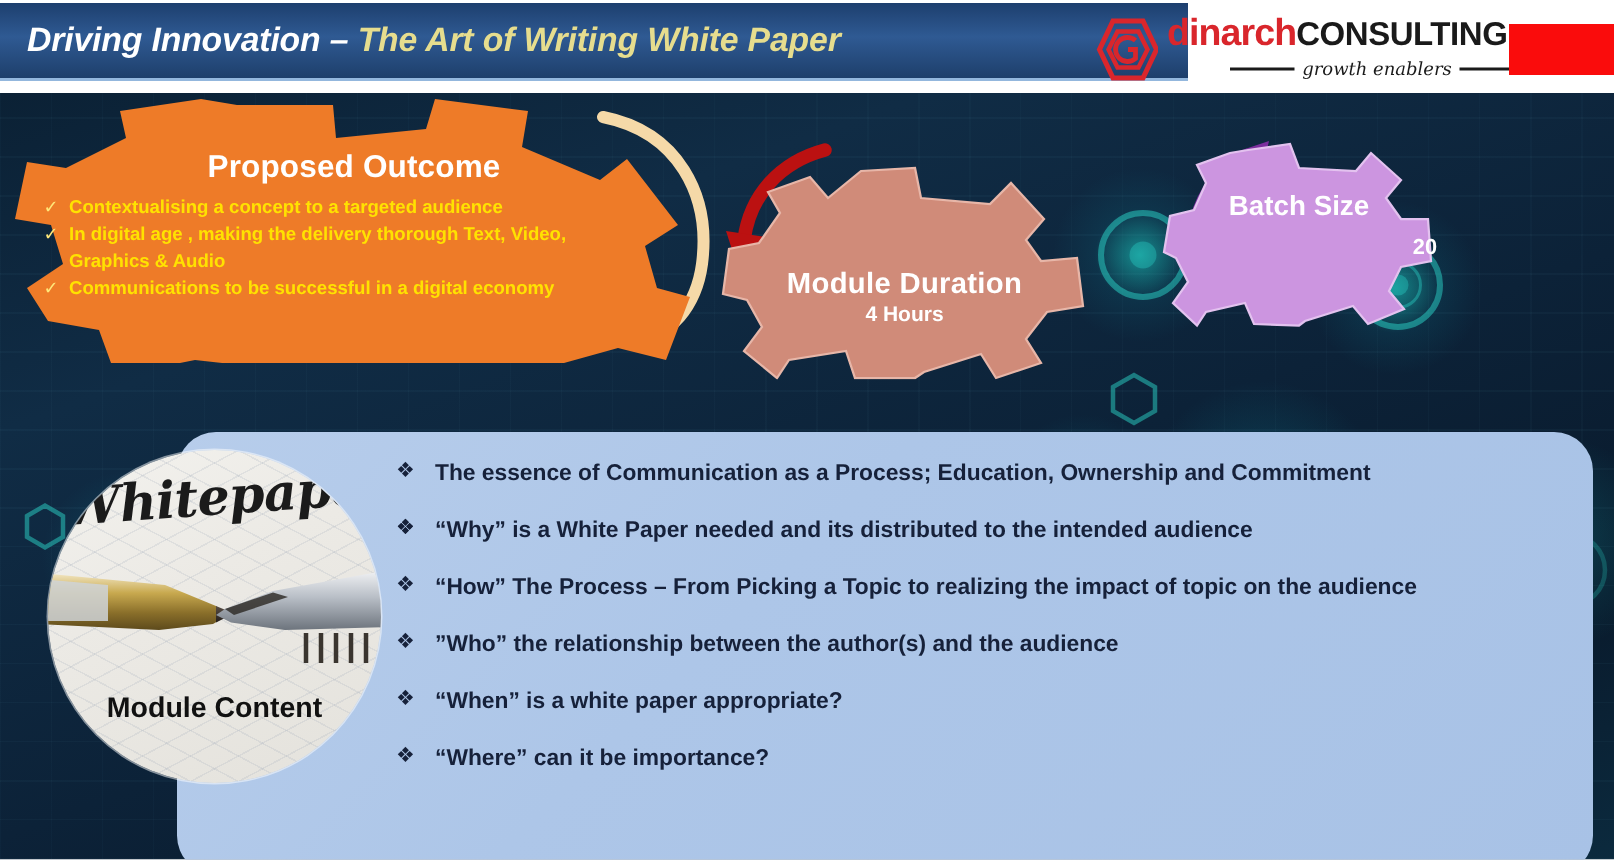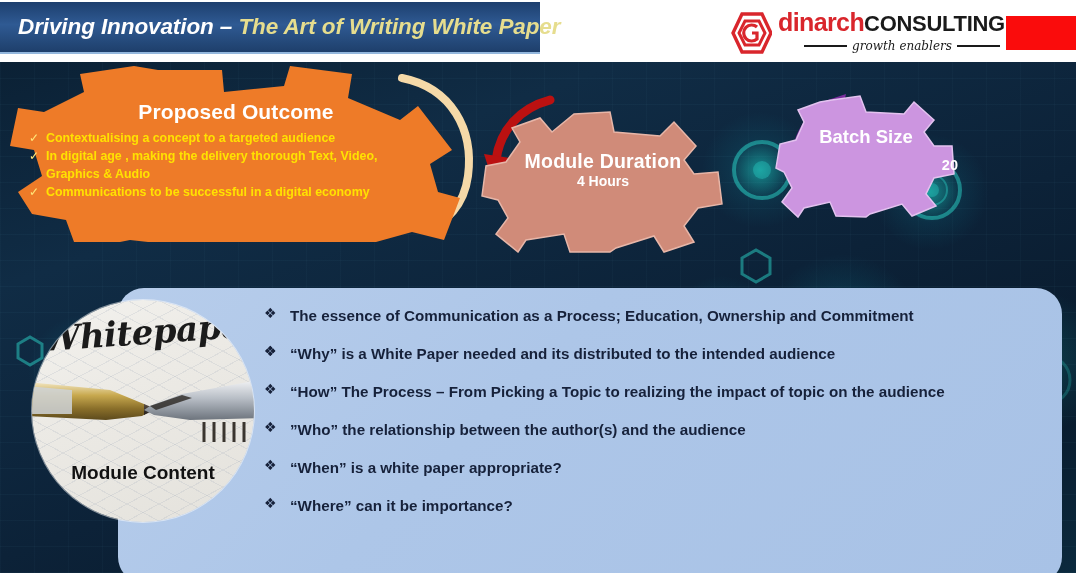--- a/index.html
+++ b/index.html
@@ -20,21 +20,21 @@
 
   
   .header-band {
     position: absolute; left: 0; top: 0;
     width: 1076px; height: 62px;
     background: #ffffff;
     z-index: 20;
   }
   .title-bar {
     position: absolute; left: 0; top: 2px;
-    width: 540px; height: 52px;
+    width: 792px; height: 52px;
     background: linear-gradient(180deg,#1d3f6e 0%, #2f5a93 45%, #1e3f6b 100%);
     border-bottom: 2px solid #93b7dd;
     box-sizing: border-box;
     display: flex; align-items: center;
   }
   .title-text {
     padding-left: 18px;
     font-size: 22.5px;
     font-weight: bold;
     font-style: italic;
@@ -59,21 +59,21 @@
   }
   .logo-dinarch {
     font-size: 25px; font-weight: bold; color: #d9262c;
     letter-spacing: -0.6px;
   }
   .logo-consulting {
     font-size: 22px; font-weight: bold; color: #1a1a1a;
     letter-spacing: -0.3px;
   }
   .logo-tag {
-    position: absolute; left: 76px; top: 29px;
+    position: absolute; left: 92px; top: 29px;
     width: 196px; height: 16px;
     display: flex; align-items: center; gap: 5px;
   }
   .logo-tag .rule { flex: 1; height: 1.6px; background: #1a1a1a; }
   .logo-tag .tagtext {
     font-family: "DejaVu Serif", serif;
     font-style: italic;
     font-size: 12px;
     color: #1a1a1a;
     white-space: nowrap;
@@ -145,21 +145,21 @@
   .outcome-list li .tick {
     position: absolute; left: -17px; top: 0;
     color: #ffe87a; font-size: 12px; font-weight: normal;
   }
 
   
   #gear-duration { left: 478px; top: 108px; width: 250px; height: 145px; }
   .dur-title {
     text-align: center; color: #ffffff;
     font-size: 19.5px; font-weight: bold;
-    margin-top: 42px; letter-spacing: .2px;
+    margin-top: 70px; letter-spacing: .2px;
   }
   .dur-sub {
     text-align: center; color: #ffffff;
     font-size: 14px; font-weight: bold;
   }
 
   
   #gear-batch { left: 774px; top: 94px; width: 184px; height: 125px; }
   .batch-title {
     text-align: center; color: #ffffff;

